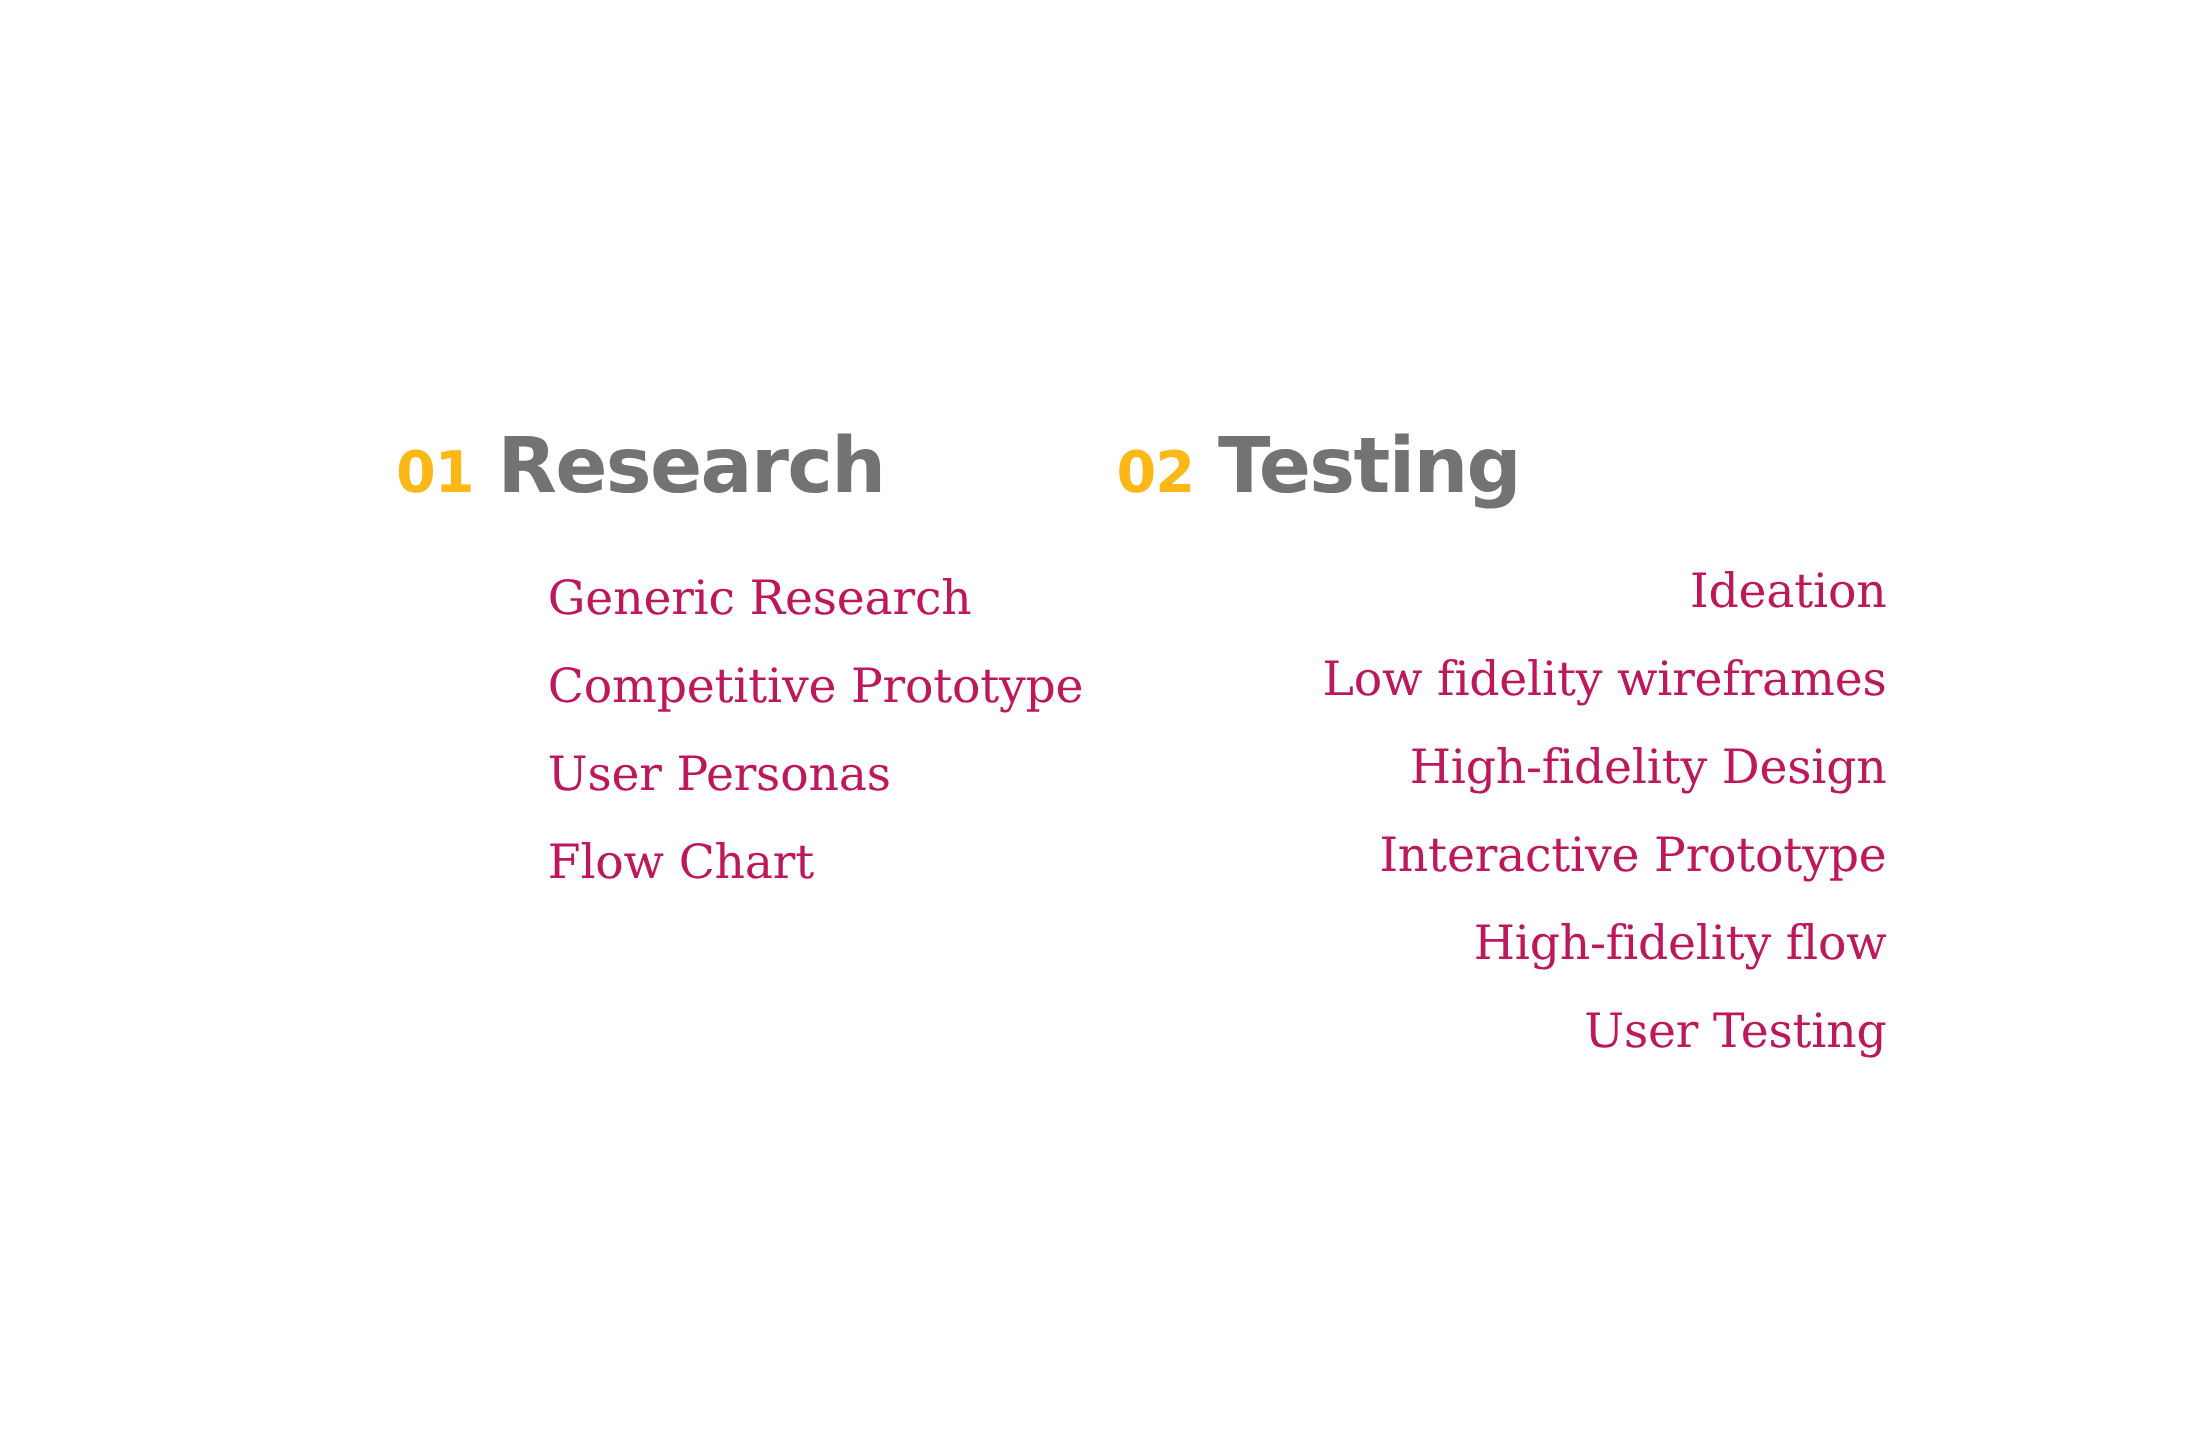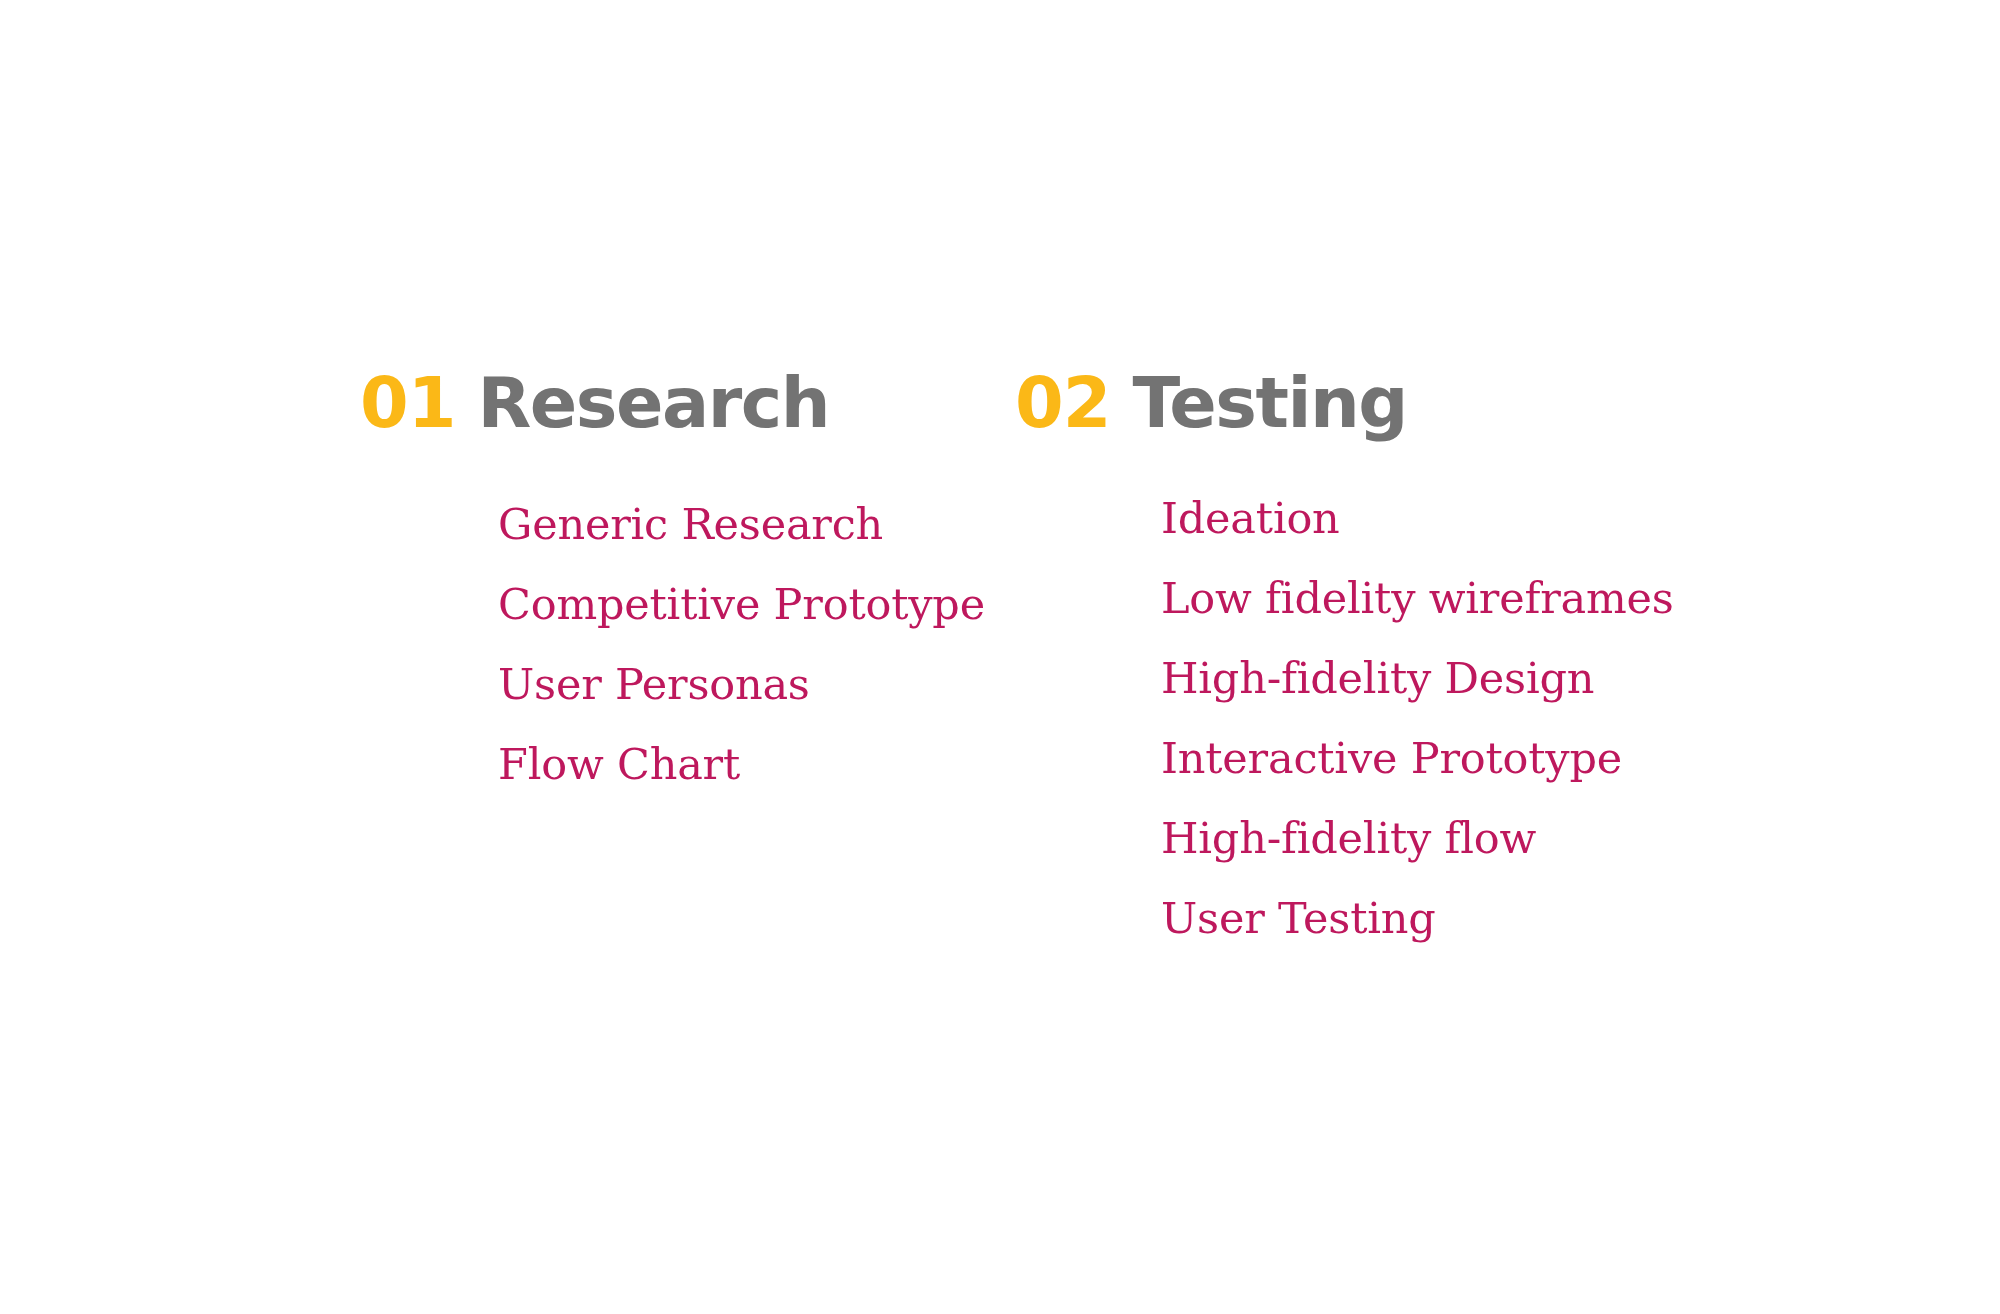--- a/index.html
+++ b/index.html
@@ -42,23 +42,24 @@
     display: flex;
     align-items: baseline;
     white-space: nowrap;
     line-height: 1;
     margin: 0 0 0 0;
   }
 
   .step-number {
     font-family: "DejaVu Sans", "Liberation Sans", sans-serif;
     font-weight: 700;
-    font-size: 70px;
+    font-size: 52px;
     letter-spacing: -1px;
     color: #FBB817;
+    margin-top: 36px;
   }
 
   .step-title {
     font-family: "DejaVu Sans", "Liberation Sans", sans-serif;
     font-weight: 700;
     font-size: 70px;
     letter-spacing: -1.5px;
     color: #737373;
     margin-left: 22px;
   }
@@ -67,20 +68,21 @@
     list-style: none;
     margin: 0;
     padding: 0;
     margin-top: 46px;
     margin-left: 138px;
   }
 
   .column--design .step-list {
     margin-left: 146px;
     margin-top: 40px;
+    text-align: right;
   }
 
   .step-list-item {
     font-family: "DejaVu Serif", "Liberation Serif", serif;
     font-weight: 400;
     font-size: 43px;
     line-height: 80px;
     color: #be185d;
     white-space: nowrap;
     letter-spacing: -0.2px;

